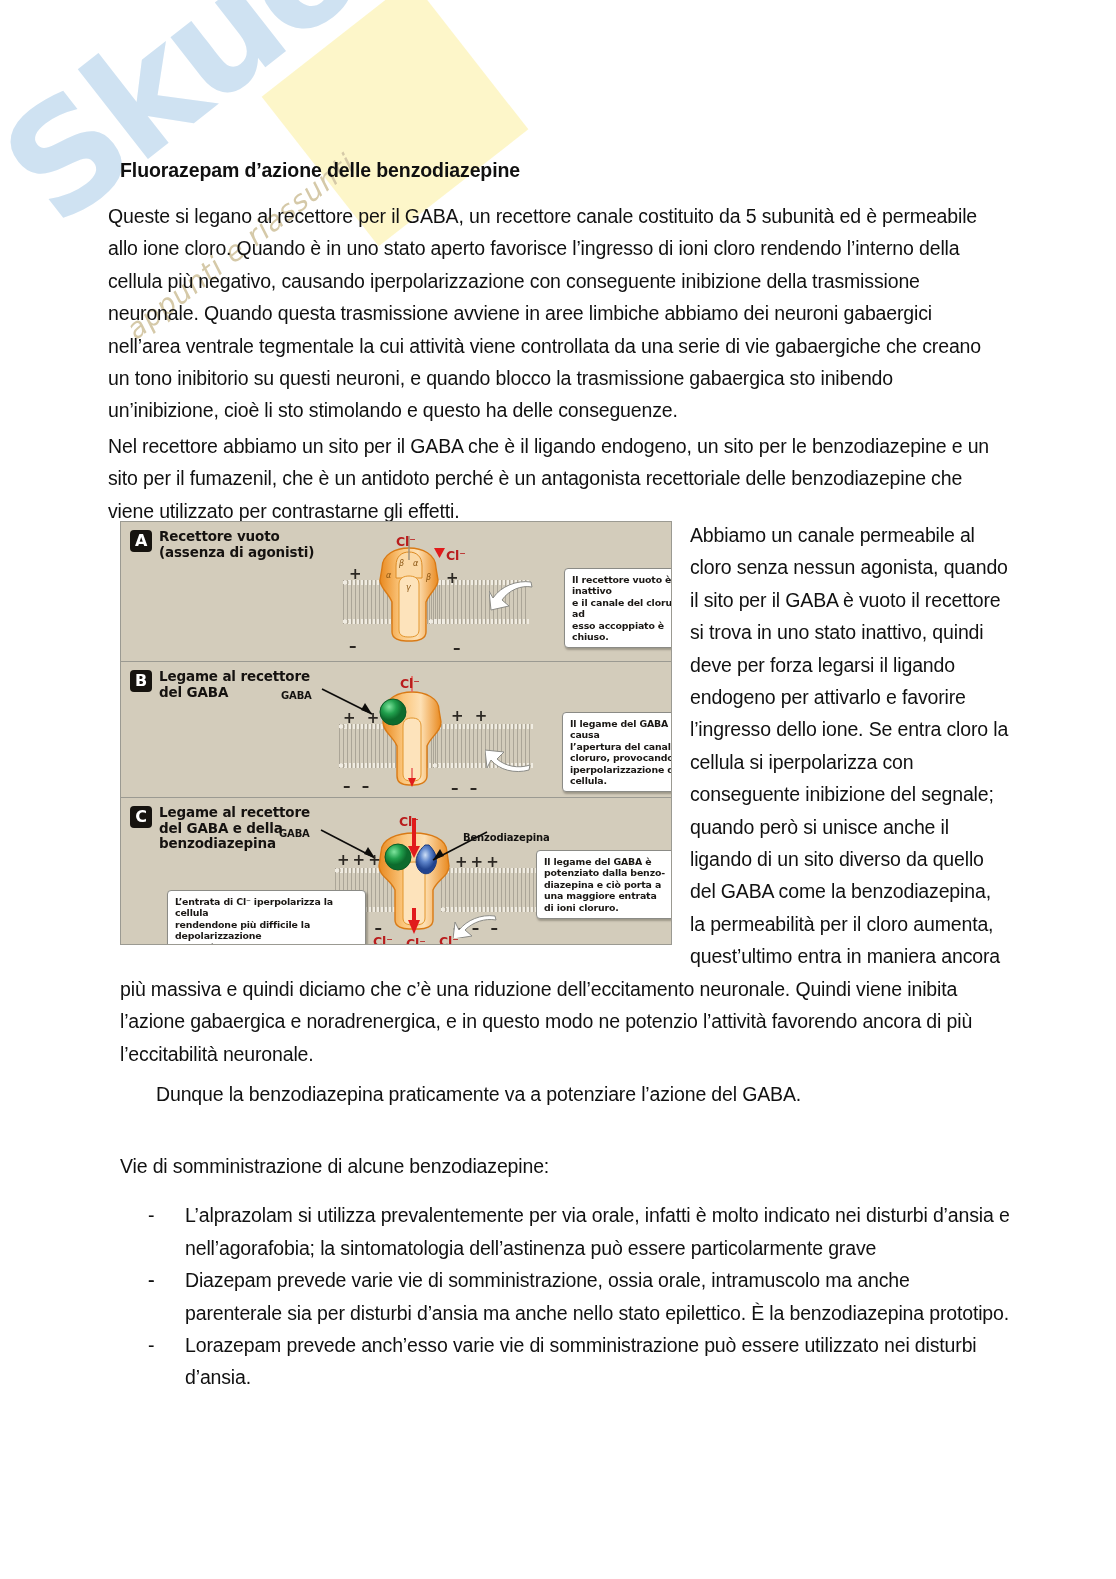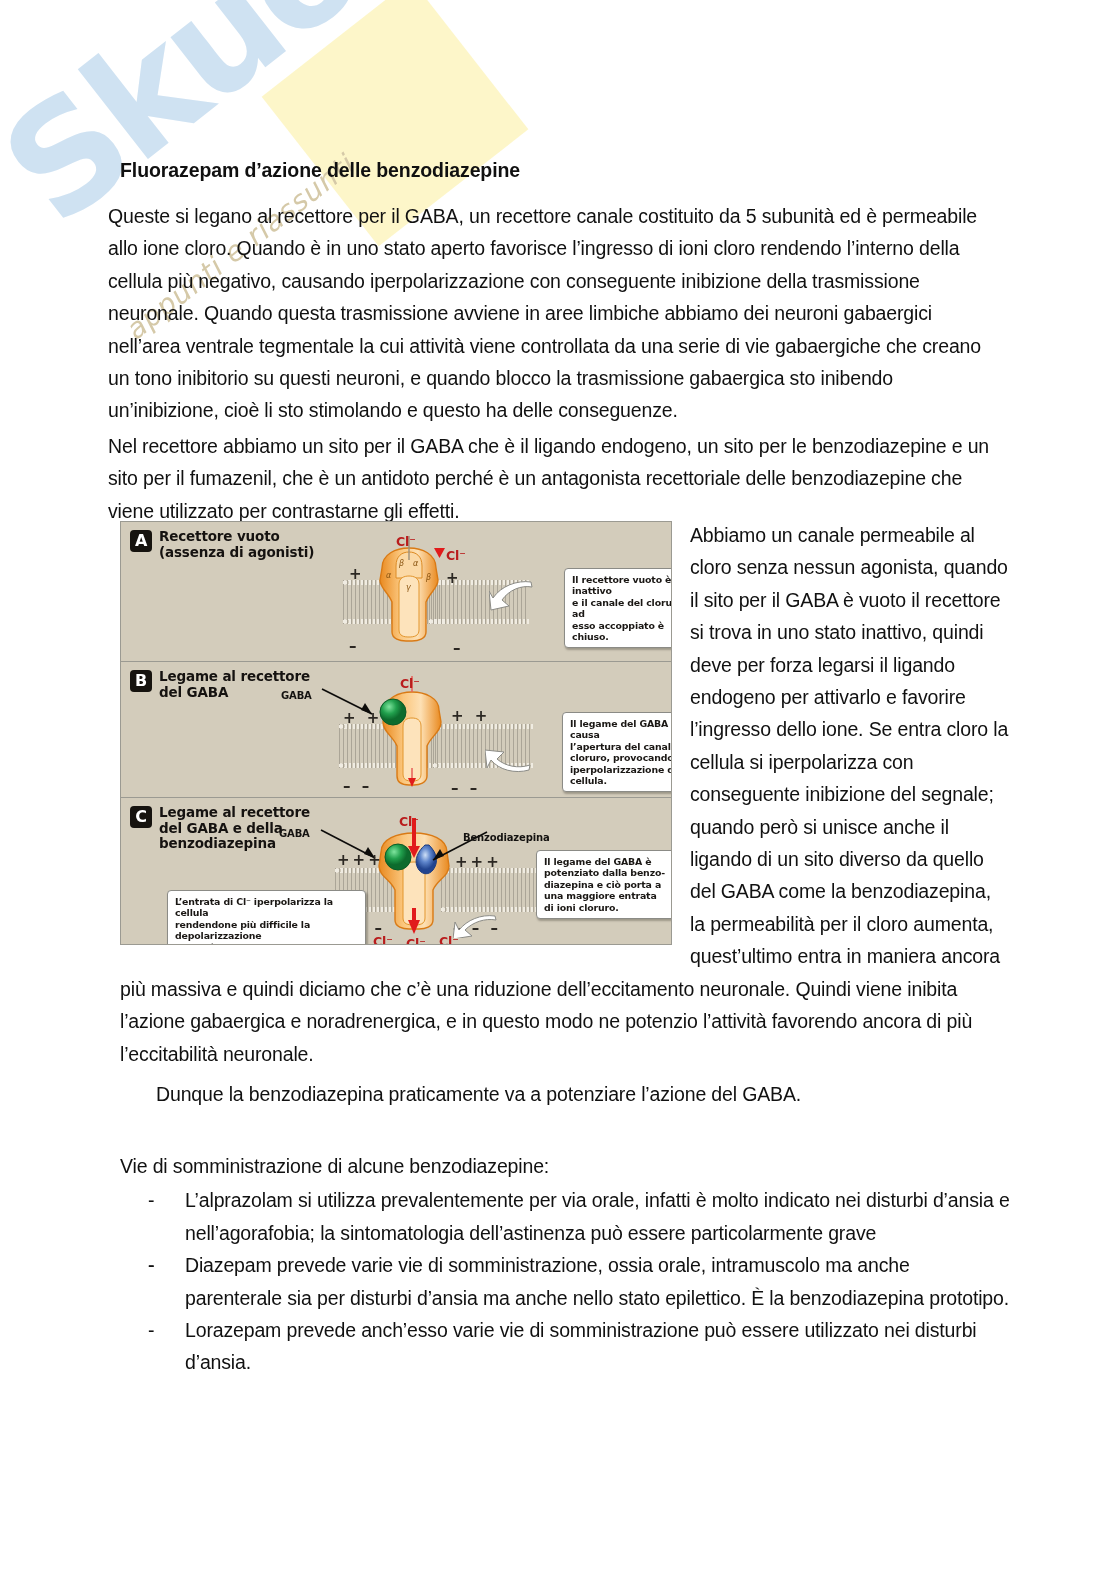--- a/index.html
+++ b/index.html
@@ -479,21 +479,21 @@
 
         </div>
       </div>
 
       <span>Abbiamo un canale permeabile al cloro senza nessun agonista, quando il sito per il GABA è vuoto il recettore si trova in uno stato inattivo, quindi deve per forza legarsi il ligando endogeno per attivarlo e favorire l’ingresso dello ione. Se entra cloro la cellula si iperpolarizza con conseguente inibizione del segnale; quando però si unisce anche il ligando di un sito diverso da quello del GABA come la benzodiazepina, la permeabilità per il cloro aumenta, quest’ultimo entra in maniera ancora più massiva e quindi diciamo che c’è una riduzione dell’eccitamento neuronale. Quindi viene inibita l’azione gabaergica e noradrenergica, e in questo modo ne potenzio l’attività favorendo ancora di più l’eccitabilità neuronale.</span>
     </div>
 
     <div class="para p-full" style="top:1078px;margin-left:48px;">Dunque la benzodiazepina praticamente va a potenziare l’azione del GABA.</div>
 
     <div id="list">
-      <div style="margin-bottom:2px;">Vie di somministrazione di alcune benzodiazepine:</div>
+      <div style="margin-bottom:17px;">Vie di somministrazione di alcune benzodiazepine:</div>
       <div class="li">
         <span class="dash">-</span>
         <span>L’alprazolam si utilizza prevalentemente per via orale, infatti è molto indicato nei disturbi d’ansia e nell’agorafobia; la sintomatologia dell’astinenza può essere particolarmente grave</span>
       </div>
       <div class="li">
         <span class="dash">-</span>
       </div>
       <div class="li">
         <span class="dash">-</span>
         <span>Diazepam prevede varie vie di somministrazione, ossia orale, intramuscolo ma anche parenterale sia per disturbi d’ansia ma anche nello stato epilettico. È la benzodiazepina prototipo.</span>

